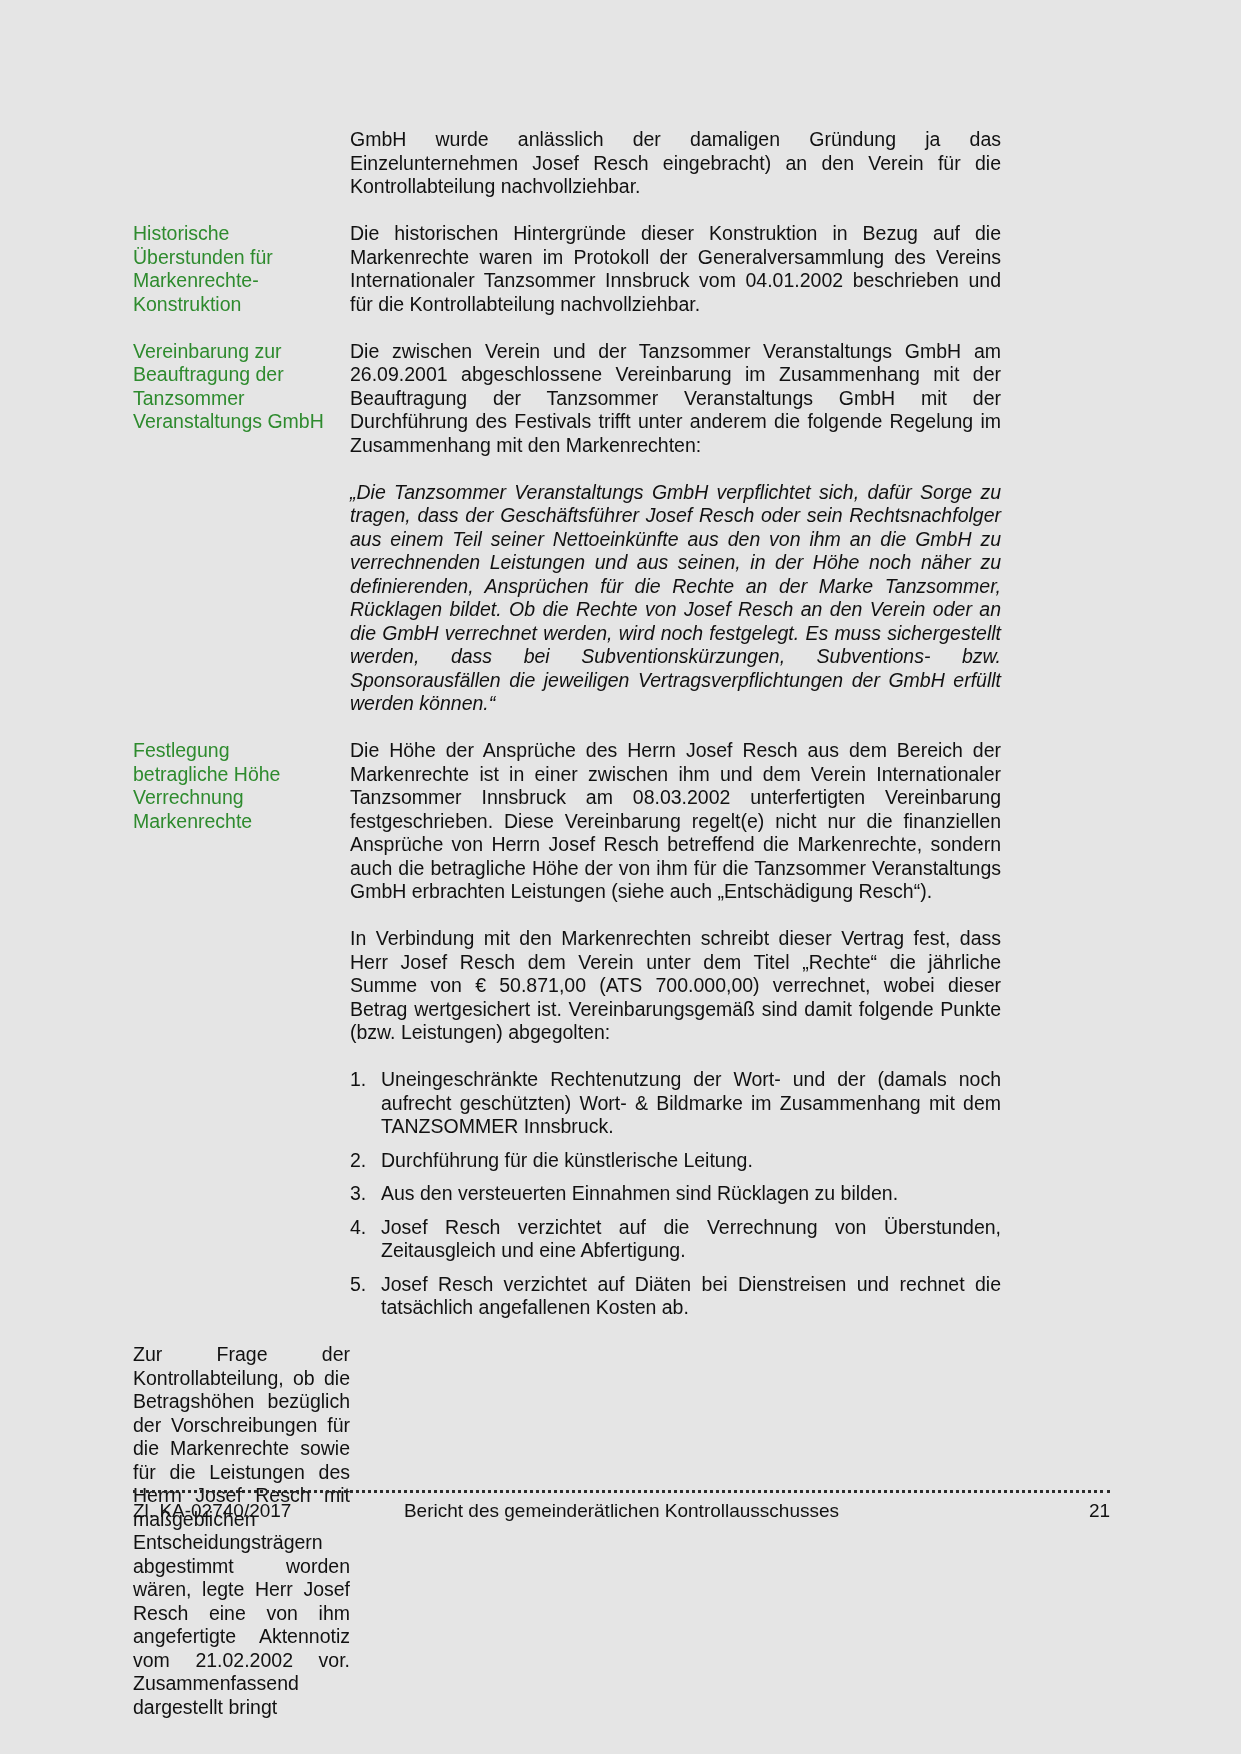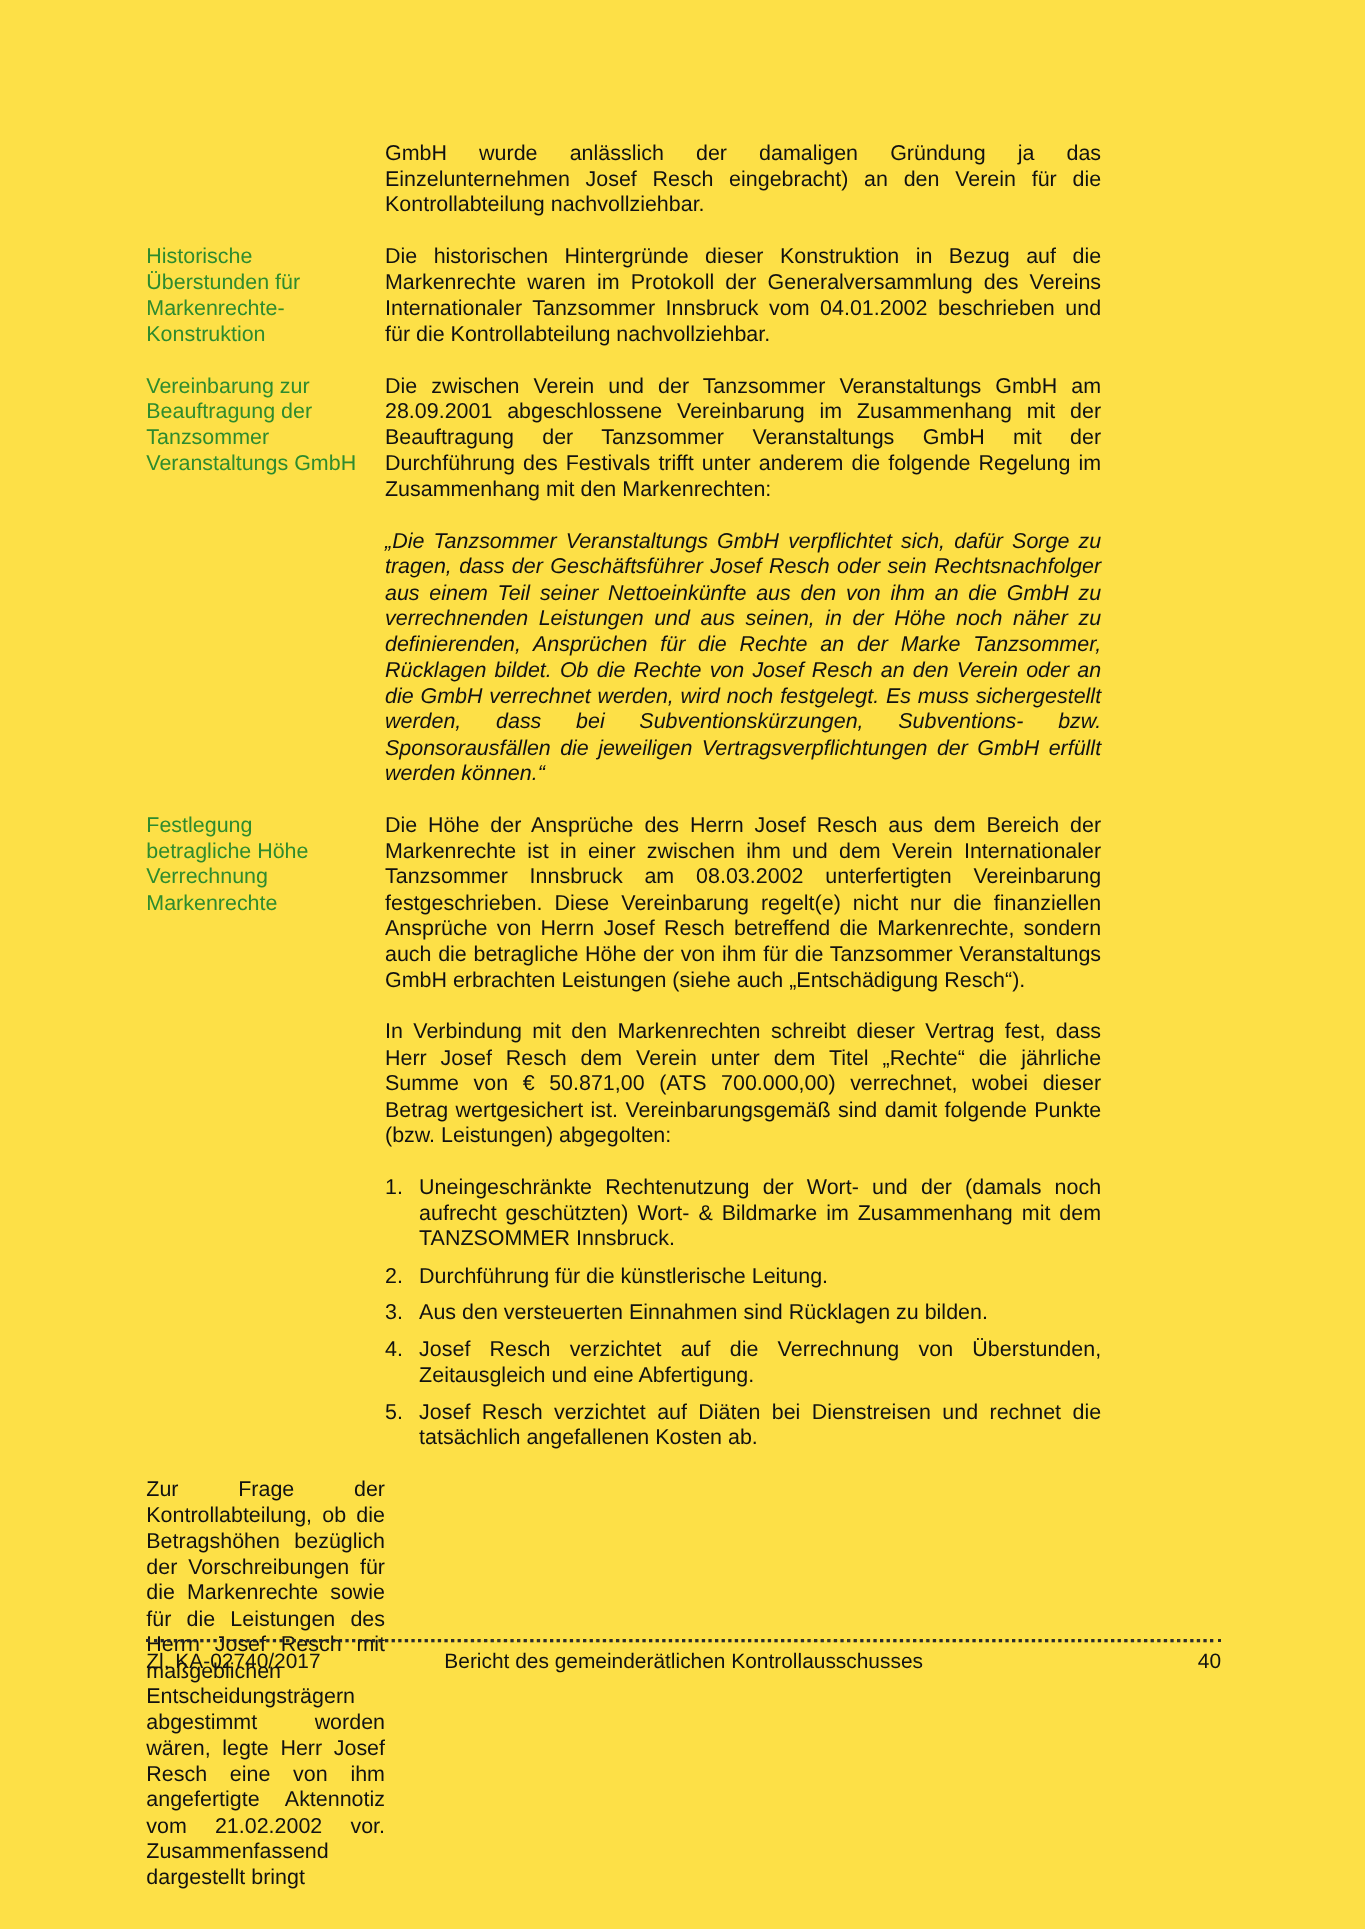--- a/index.html
+++ b/index.html
@@ -4,21 +4,21 @@
 <style>
   html, body {
     margin: 0;
     padding: 0;
     background: #ffffff;
   }
   .page {
     position: relative;
     width: 1241px;
     height: 1754px;
-    background: #fde047;
+    background: #e5e5e5;
     font-family: "Liberation Sans", sans-serif;
     font-size: 19.5px;
     line-height: 23.5px;
     color: #111111;
     overflow: hidden;
   }
   .content {
     position: absolute;
     left: 133px;
     top: 128px;
@@ -115,21 +115,21 @@
       <div class="body-col">
         <p class="para">Die historischen Hintergründe dieser Konstruktion in Bezug auf die Markenrechte waren im Protokoll der Generalversammlung des Vereins Internationaler Tanzsommer Innsbruck vom 04.01.2002 beschrieben und für die Kontrollabteilung nachvollziehbar.</p>
       </div>
     </div>
 
     <div class="section-row">
       <div class="label-col">
         <div class="sidebar-label">Vereinbarung zur Beauftragung der Tanzsommer Veranstaltungs GmbH</div>
       </div>
       <div class="body-col">
-        <p class="para">Die zwischen Verein und der Tanzsommer Veranstaltungs GmbH am 28.09.2001 abgeschlossene Vereinbarung im Zusammenhang mit der Beauftragung der Tanzsommer Veranstaltungs GmbH mit der Durchführung des Festivals trifft unter anderem die folgende Regelung im Zusammenhang mit den Markenrechten:</p>
+        <p class="para">Die zwischen Verein und der Tanzsommer Veranstaltungs GmbH am 26.09.2001 abgeschlossene Vereinbarung im Zusammenhang mit der Beauftragung der Tanzsommer Veranstaltungs GmbH mit der Durchführung des Festivals trifft unter anderem die folgende Regelung im Zusammenhang mit den Markenrechten:</p>
         <p class="para quote">„Die Tanzsommer Veranstaltungs GmbH verpflichtet sich, dafür Sorge zu tragen, dass der Geschäftsführer Josef Resch oder sein Rechtsnachfolger aus einem Teil seiner Nettoeinkünfte aus den von ihm an die GmbH zu verrechnenden Leistungen und aus seinen, in der Höhe noch näher zu definierenden, Ansprüchen für die Rechte an der Marke Tanzsommer, Rücklagen bildet. Ob die Rechte von Josef Resch an den Verein oder an die GmbH verrechnet werden, wird noch festgelegt. Es muss sichergestellt werden, dass bei Subventionskürzungen, Subventions- bzw. Sponsorausfällen die jeweiligen Vertragsverpflichtungen der GmbH erfüllt werden können.“</p>
       </div>
     </div>
 
     <div class="section-row">
       <div class="label-col">
         <div class="sidebar-label">Festlegung betragliche Höhe Verrechnung Markenrechte</div>
       </div>
       <div class="body-col">
         <p class="para">Die Höhe der Ansprüche des Herrn Josef Resch aus dem Bereich der Markenrechte ist in einer zwischen ihm und dem Verein Internationaler Tanzsommer Innsbruck am 08.03.2002 unterfertigten Vereinbarung festgeschrieben. Diese Vereinbarung regelt(e) nicht nur die finanziellen Ansprüche von Herrn Josef Resch betreffend die Markenrechte, sondern auch die betragliche Höhe der von ihm für die Tanzsommer Veranstaltungs GmbH erbrachten Leistungen (siehe auch „Entschädigung Resch“).</p>
@@ -166,17 +166,17 @@
       </div>
     </div>
 
   </div>
 
   <div class="footer">
     <hr class="footer-divider">
     <div class="footer-row">
       <span class="footer-left">Zl. KA-02740/2017</span>
       <span class="footer-center">Bericht des gemeinderätlichen Kontrollausschusses</span>
-      <span class="footer-right">40</span>
+      <span class="footer-right">21</span>
     </div>
   </div>
 
 </div>
 
 </body></html>

